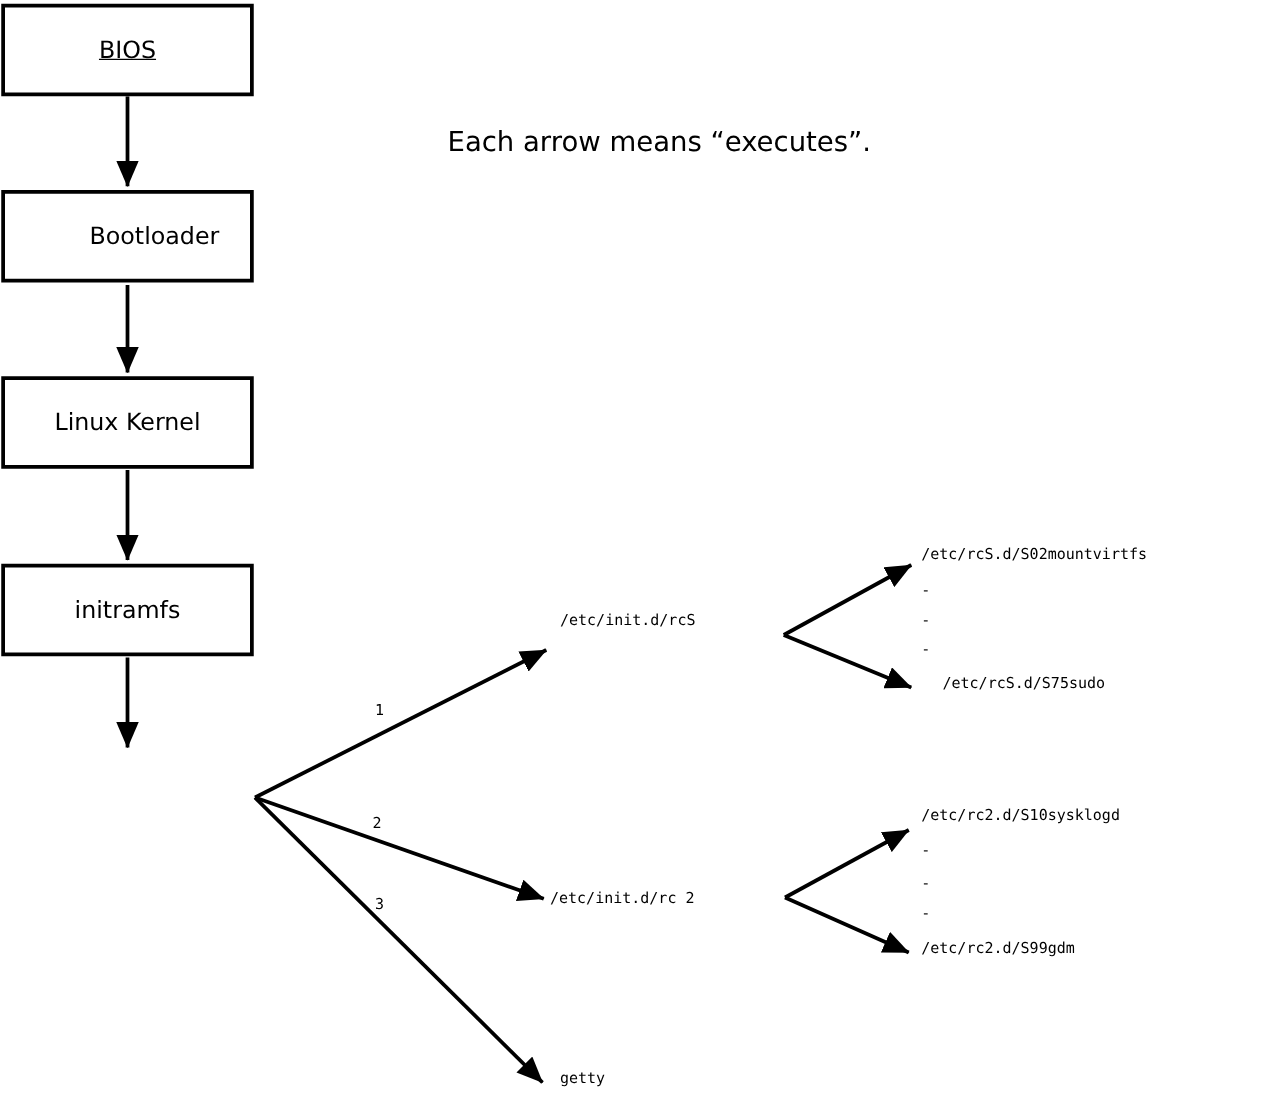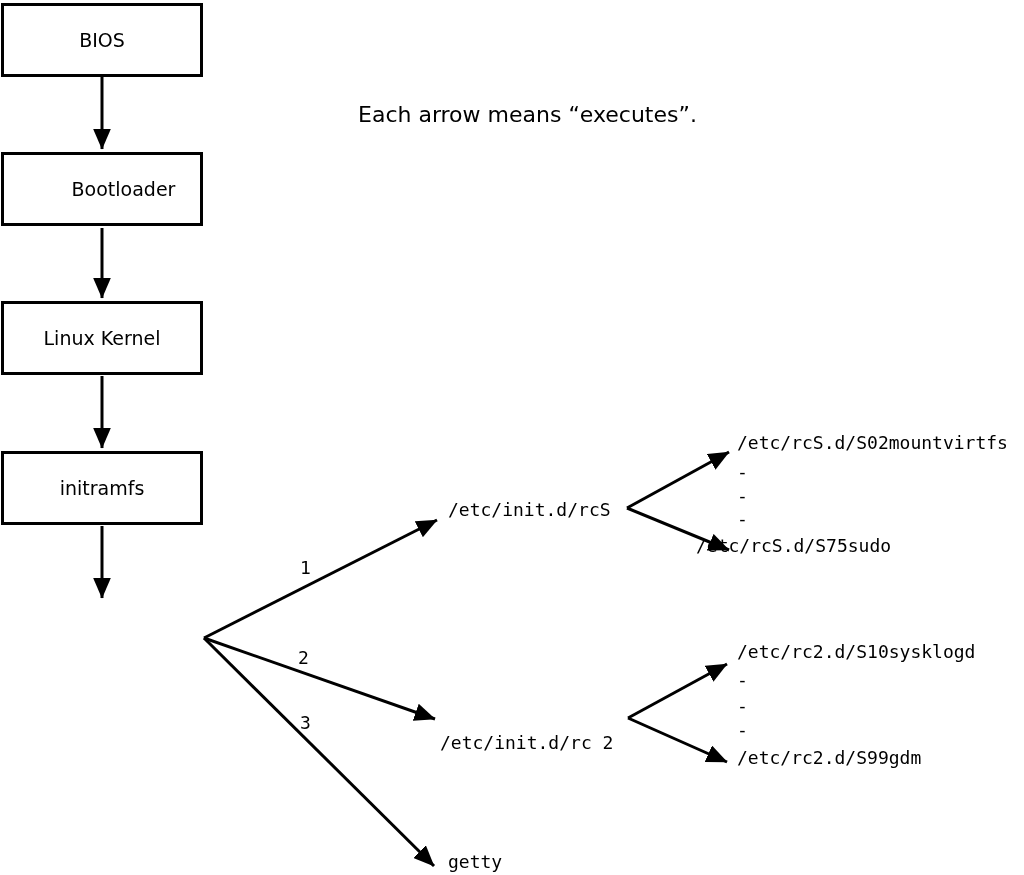--- a/index.html
+++ b/index.html
@@ -25,51 +25,51 @@
     box-sizing: border-box;
     border: 3px solid #000000;
     background: #ffffff;
     display: flex;
     align-items: center;
     justify-content: center;
     font-size: 19px;
     line-height: 1;
     white-space: nowrap;
   }
-  .box-bios       { top: 3px;   }
+  .box-bios       { top: 3px; text-decoration: underline;   }
   .box-bootloader { top: 152px; padding-left: 43px; }
   .box-kernel     { top: 301px; }
   .box-initramfs  { top: 451px; }
   .box-init       { top: 601px; }
   .note {
     position: absolute;
     left: 358px;
     top: 103px;
     font-size: 22px;
     line-height: 23px;
     white-space: nowrap;
   }
   .mono {
     position: absolute;
     font-family: "DejaVu Sans Mono", "Liberation Mono", monospace;
-    font-size: 18px;
+    font-size: 12px;
     line-height: 22px;
     white-space: pre;
   }
-  .lbl-rcS    { left: 448px; top: 499px; }
-  .lbl-rc2    { left: 440px; top: 732px; text-align: right; }
+  .lbl-rcS    { left: 448px; top: 485px; }
+  .lbl-rc2    { left: 440px; top: 707px; text-align: right; }
   .lbl-getty  { left: 448px; top: 851px; }
   .num-1      { left: 300px; top: 557px; }
   .num-2      { left: 298px; top: 647px; }
   .num-3      { left: 300px; top: 712px; }
   .rcs-first  { left: 737px; top: 432px; }
   .rcs-d1     { left: 737px; top: 461px; }
   .rcs-d2     { left: 737px; top: 485px; }
   .rcs-d3     { left: 737px; top: 508px; }
-  .rcs-last   { left: 696px; top: 535px; }
+  .rcs-last   { left: 754px; top: 535px; }
   .rc2-first  { left: 737px; top: 641px; }
   .rc2-d1     { left: 737px; top: 669px; }
   .rc2-d2     { left: 737px; top: 695px; }
   .rc2-d3     { left: 737px; top: 719px; }
   .rc2-last   { left: 737px; top: 747px; text-align: center; }
 </style>
 </head>
 <body>
 
 <div class="canvas">

